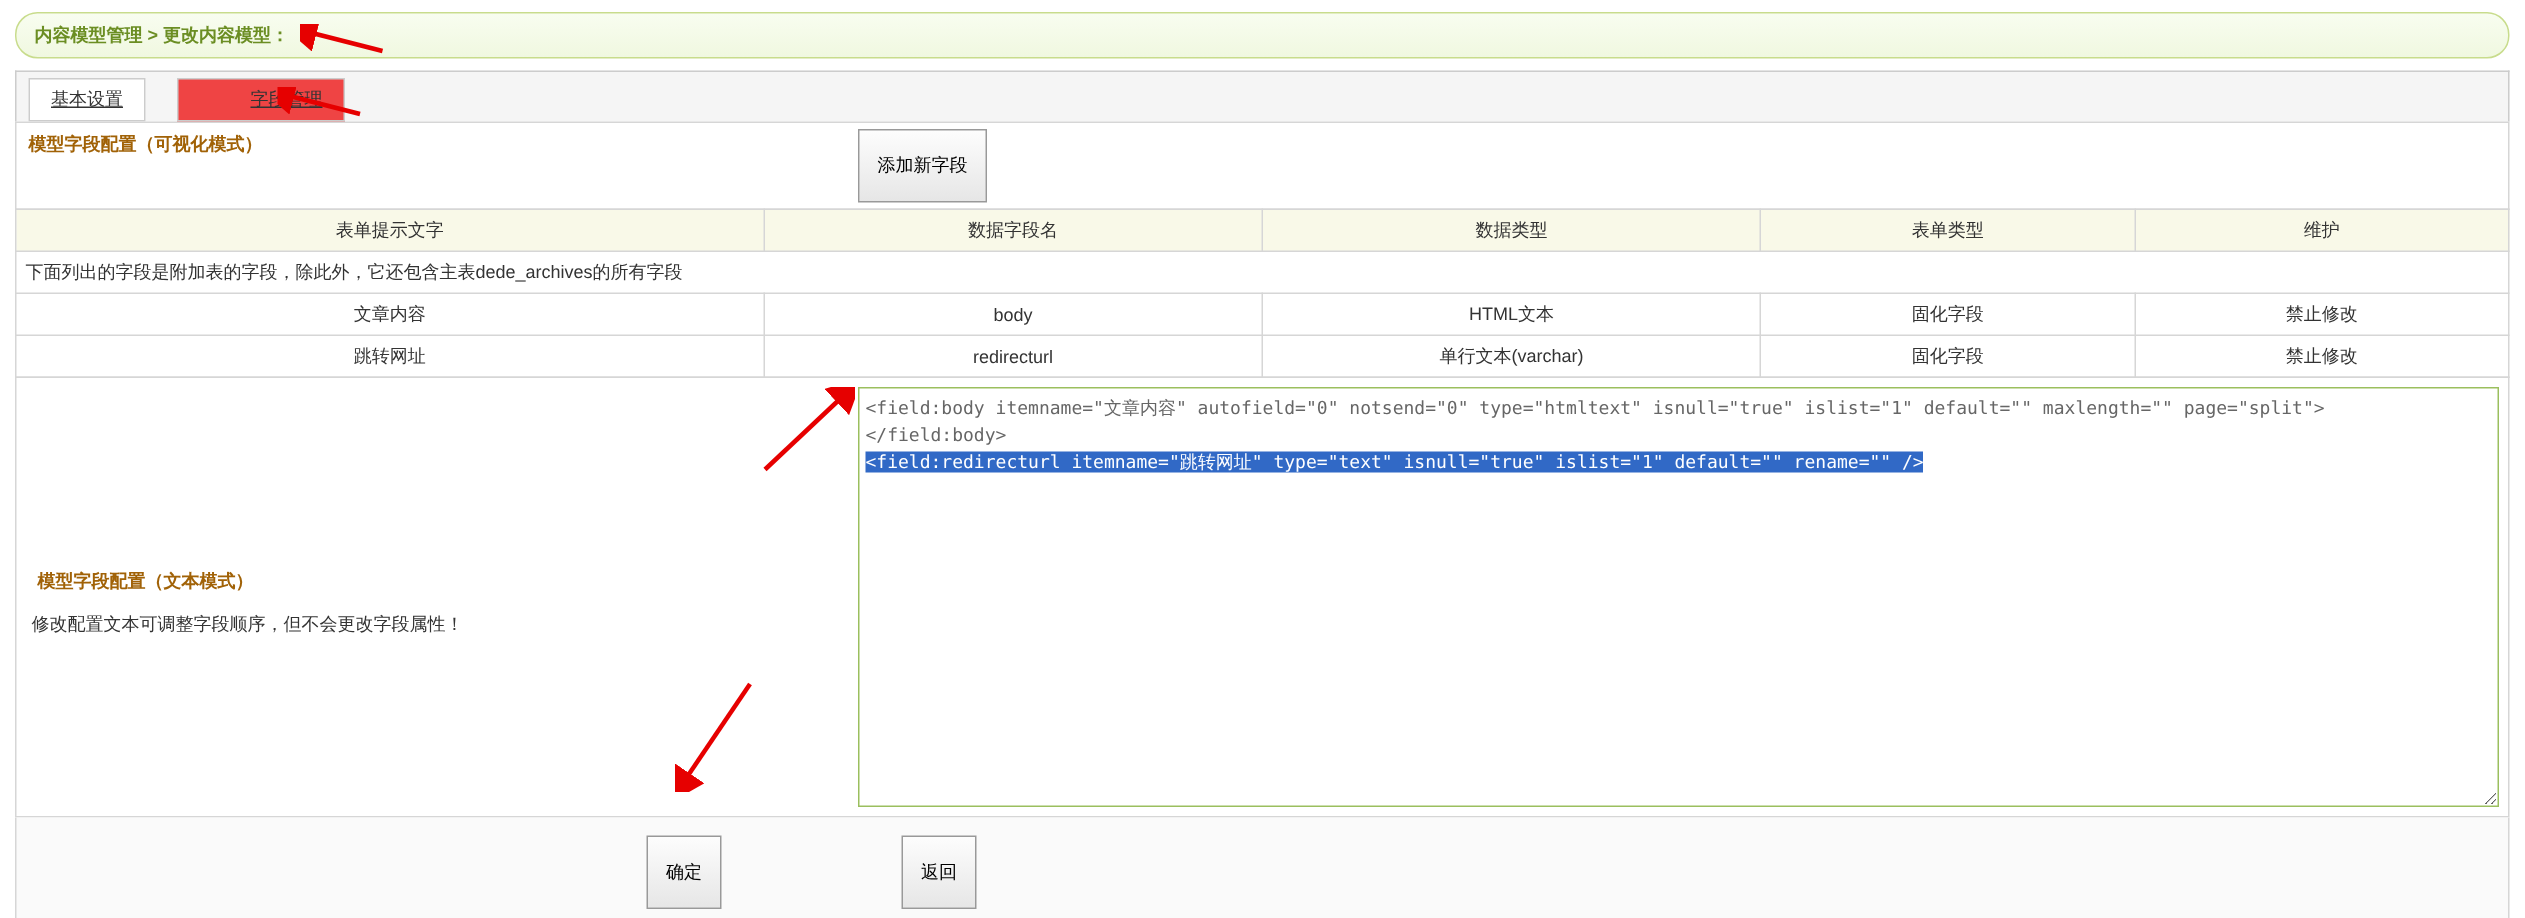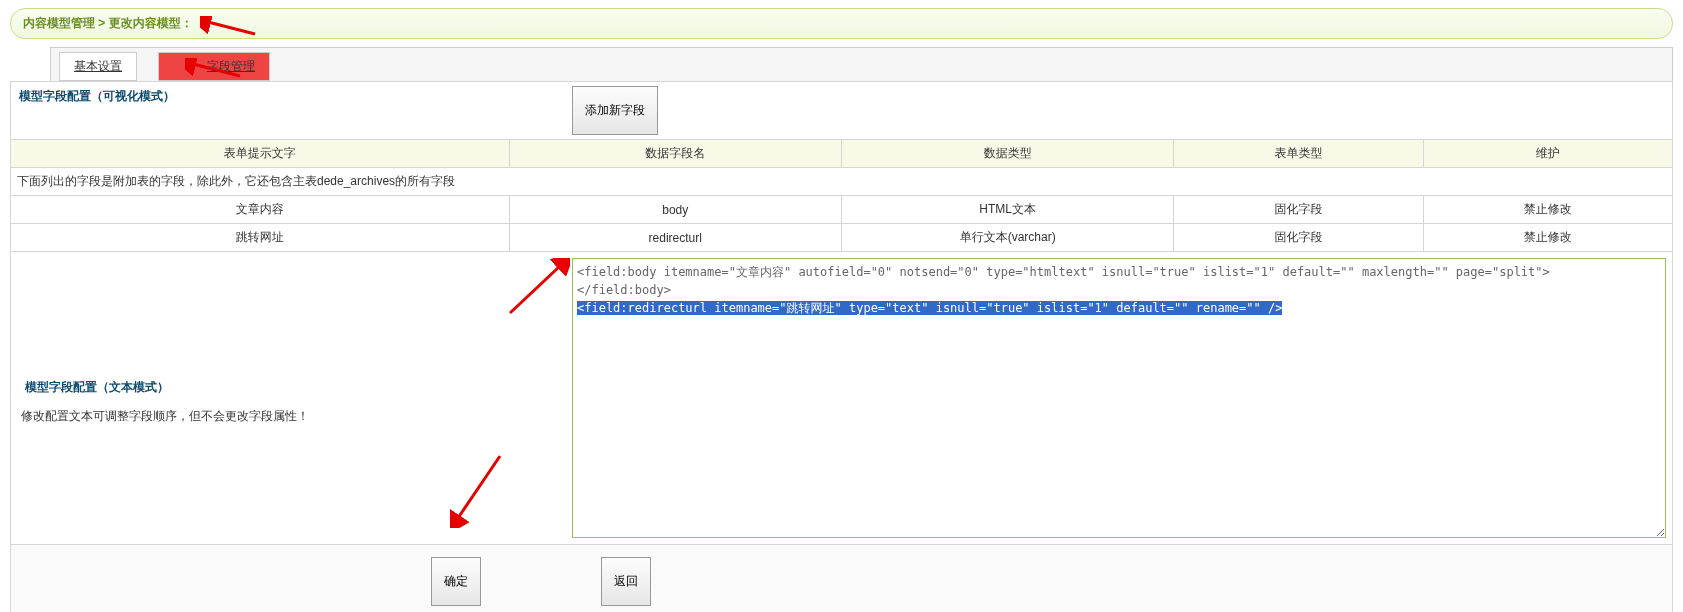--- a/index.html
+++ b/index.html
@@ -31,36 +31,35 @@
     .arrow2 { left: 185px; top: 50px; }
     .arrow3 { left: 500px; top: 250px; }
     .arrow4 { left: 450px; top: 440px; }
     .tabs {
       background: #f5f5f5;
       border: 1px solid #ccc;
       border-bottom: none;
       padding: 4px 8px 0 8px;
       display: flex;
       gap: 21px;
-      margin-left: 40px;
     }
     .tab {
       padding: 5px 14px;
       border: 1px solid #ccc;
       background: #fff;
       cursor: pointer;
       text-decoration: underline;
       color: #333;
     }
     .tab.active {
       background: #ef4444;
       padding-left: 48px;
     }
     .section-title {
-      color: #0c4a6e;
+      color: #a16207;
       font-weight: bold;
       padding: 8px 4px;
     }
     .toolbar-row {
       display: flex;
       border: 1px solid #d6d6d6;
     }
     .toolbar-left {
       flex: 0 0 555px;
       padding: 6px 4px;

